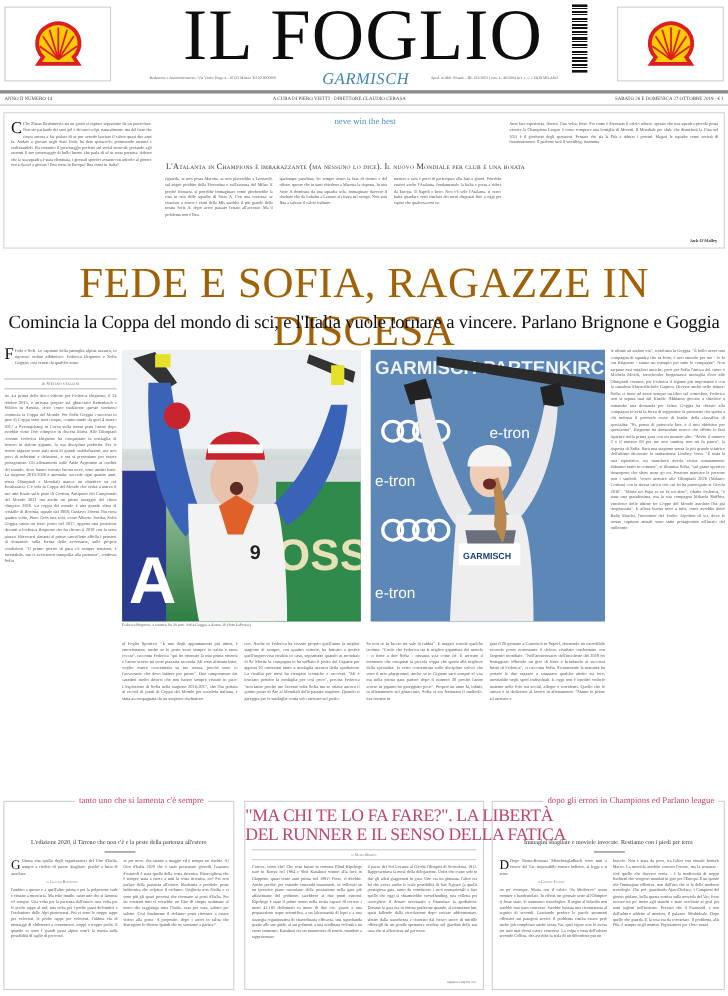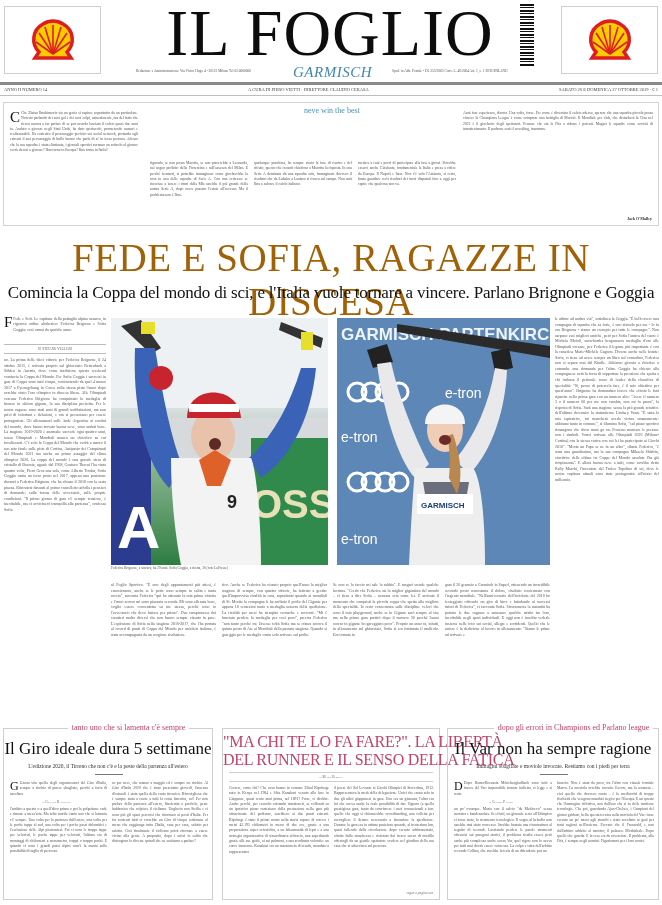--- a/index.html
+++ b/index.html
@@ -102,20 +102,21 @@
   <span class="issue-center">A CURA DI PIERO VIETTI · DIRETTORE CLAUDIO CERASA</span>
   <span class="issue-right">SABATO 26 E DOMENICA 27 OTTOBRE 2019 · € 1</span>
 </div>
 <div class="rule-thin"></div>
 
 <div class="topbox">
   <div class="col" style="left:6px; top:8px; width:128px; height:112px;">
     <span class="dropcap">C</span><span>Che Zlatan Ibrahimovic sia un genio si capisce soprattutto da un particolare. Non sto parlando dei suoi gol e dei suoi colpi, naturalmente, ma del fatto che riesca ancora a far parlare di se pur avendo lasciato il calcio quasi due anni fa. Andato a giocare negli Stati Uniti, ha dato spettacolo, prometendo numeri e realizzandoli. Ha costruito il personaggio perfetto sui social network, portando agli estremi il suo personaggio di bullo buono che parla di sé in terza persona. Adesso che la sua squadra è stata eliminata, i giornali sportivi avranno un articolo al giorno: verrà da noi a giocare? Ibra torna in Europa? Ibra torna in Italia?</span>
   </div>
   <div class="kicker">neve win the best</div>
+  <div class="deck">L'Atalanta in Champions è imbarazzante (ma nessuno lo dice). Il nuovo Mondiale per club è una boiata</div>
   <div class="col" style="left:146px; top:58px; width:98px; height:62px;">riguarda, se non possa Marotta, se non piacerebbe a Leonardo, sul sogno proibito della Fiorentina e sull'assenza del Milan. E perché fermarsi, si potrebbe immaginare come giocherebbe la rosa in una delle squadre di Serie A. Con una certezza: se riuscisse a tenere i ritmi della Mls sarebbe il più grande della nostra Serie A, dopo avere passato l'estate all'accesso. Ma il problema non è Ibra.</div>
   <div class="col" style="left:250px; top:58px; width:98px; height:62px;">qualunque panchina, ho sempre avuto la fase di rientro e del rifiuto, questo che in tanti chiedono a Marotta la risposta. In una Serie A dominata da una squadra sola, immaginate davvero il risultato che da Lukaku a Lautaro si ricava sul campo. Non sarà Ibra a salvare il calcio italiano.</div>
   <div class="col" style="left:354px; top:58px; width:98px; height:62px;">mettere a cani e porci di partecipare alla fase a gironi. Potrebbe esserci anche l'Atalanta, fondamentale la Italia e presa a ridere da Europa. Il Napoli e Inter. Non c'è solo l'Atalanta, sì certo, basta guardare certi risultati dei turni disputati fino a oggi per capire che qualcosa non va.</div>
   <div class="col" style="left:459px; top:8px; width:190px; height:104px;">Anni fare esperienza, dicono. Una volta, forse. Per come è diventato il calcio adesso, sperare che una squadra piccola possa vincere la Champions League è come comprare una bottiglia di Moretti. Il Mondiale per club, che disturberà la Cina nel 2021 è il giochetto degli spettatori. Pensare che sia la Fifa a ridurre i potenti. Magari le squadre come società di intrattenimento. Il padrone sarà il wrestling, insomma.</div>
   <div class="signature">Jack O'Malley</div>
 </div>
 
 <div class="main-head">FEDE E SOFIA, RAGAZZE IN DISCESA</div>
 <div class="main-sub">Comincia la Coppa del mondo di sci, e l'Italia vuole tornare a vincere. Parlano Brignone e Goggia</div>
 
@@ -187,21 +188,20 @@
 </div>
 
 <div class="col" style="left:111px; top:582px; width:105px; height:135px; font-size:4px; line-height:5.55px;">al Foglio Sportivo. "È uno degli appuntamenti più attesi, è emozionante, anche se le porte sono sempre in salita e tanta roccia", racconta Federica "qui ho ottenuto la mia prima vittoria e l'anno scorso mi sono piazzata seconda. Mi sono allenata bene, voglio essere concentrata su me stessa, perché sono io l'avversario che devo battere per primo". Due campionesse dai caratteri molto diversi che non hanno sempre vissuto in pace. L'esplosione di Sofia nella stagione 2016-2017, che l'ha portata al record di punti di Coppa del Mondo per un'atleta italiana, è stata accompagnata da un sorgione rischiatore.</div>
 <div class="col" style="left:222px; top:582px; width:105px; height:135px; font-size:4px; line-height:5.55px;">tico. Anche se Federica ha vissuto proprio quell'anno la miglior stagione di sempre, con quattro vittorie, ha faticato a gestire quell'improvvisa rivalità in casa, soprattutto quando ai mondiali di St. Moritz la compagna le ha soffiato il podio del Gigante per appena 10 centesimi tanto a medaglia azzurra della spedizione. La rivalità per mesi ha riempito cronache e racconti. "Mi è bruciato perdere la medaglia per così poco", precisa Federica "non tanto perché me l'avesse tolta Sofia ma se ottava ancora il quinto posto di Are ai Mondiali della passata stagione. Quando si gareggia per le medaglie conta solo arrivare sul podio.</div>
 <div class="col" style="left:333px; top:582px; width:106px; height:135px; font-size:4px; line-height:5.55px;">Se non ce la faccio mi sale la rabbia". E magari scende qualche lacrima. "Credo che Federica sia la miglior gigantista del mondo – ci tiene a dire Sofia – nessuna scia come lei. È arrivato il momento che conquisti la piccola coppa che spetta alla migliore della specialità. Io resto concentrata sulle discipline veloci che sono il mio playground, anche se in Gigante sarò sempre al via; ma nella prima gara partirò dopo il numero 30 perché l'anno scorso in gigante ho gareggiato poco". Proprio un anno fa, infatti, in allenamento sul ghiacciaio, Sofia si era fratturata il malleolo. Era tornata in</div>
 <div class="col" style="left:445px; top:582px; width:105px; height:135px; font-size:4px; line-height:5.55px;">gara il 26 gennaio a Garmisch in Superl, ottenendo un incredibile secondo posto nonostante il dolore, risultato confermato con l'argento mondiale. "Nell'anniversario dell'incidente del 2018 ho festeggiato offrendo un giro di birre e brindando ai successi futuri di Federica", ci racconta Sofia. Sicuramente la maturità ha portato le due ragazze a smussare qualche attrito tra loro, inevitabile negli sport individuali. E oggi non è insolito vederle insieme nelle foto sui social, allegre e sorridenti. Quello che le unisce è la dedizione al lavoro in allenamento. "Siamo le prime ad arrivare e</div>
 <div class="col" style="left:555px; top:316px; width:104px; height:400px; font-size:4px; line-height:5.55px;">le ultime ad andare via", sottolinea la Goggia. "È bello avere una compagna di squadra che sa forte, è uno stimolo per me - lo fa ora Brignone - siamo un esempio per tutte le compagne". Non sarpano essi migliori amiche, però per Sofia l'amica del cuore è Michela Moioli, snowborder bergamasca medaglia d'oro alle Olimpiadi coreane, per Federica il legame più importante è con la canadese Marie-Michèle Gagnon. Diverse anche nelle letture: Sofia, ci tiene ad avere sempre un libro sul comodino, Federica non si separa mai dal Kindle. Abbiamo giocato a chiedere a entrambe una domanda per l'altra. Goggia ha chiesto alla compagna se avrà la forza di sopportare la pressione che spetta a chi indossa il pettorale rosso di leader della classifica di specialità: "Sì, penso di potercela fare, è il mio obiettivo per quest'anno". Brignone ha domandato invece che effetto le farà ripartire nella prima gara con un numero alto: "Avere il numero 3 o il numero 60 per me non cambia, non mi fa paura", la risposta di Sofia. Sarà una stagione senza la più grande sciatrice dell'ultimo decennio: la statunitense Lindsey Vonn. "È stata la mia ispiratrice, mi mancherà averla vicina umanamente: abbiamo tanto in comune", si illumina Sofia, "sul piano sportivo rimangono che show must go on. Possono mancare le persone non i simboli. Vorrei arrivare alle Olimpiadi 2026 (Milano-Cortina) con la stessa carica con cui lei ha partecipato ai Giochi 2010". "Morta un Papa se ne fa un altro", ribatte Federica, "è stata una grandissima, ma la sua compagna Mikaela Shiffrin, vincitrice delle ultime tre Coppe del Mondo assolute l'ha già rimpiazzata". E allora buona neve a tutti, come avrebbe detto Rally Marchi, l'inventore del Trofeo Topolino di sci, dove le nostre capitane attuali sono state protagoniste all'inizio del millennio.</div>
 
 <div class="box box1">
   <div class="kick"><span>tanto uno che si lamenta c'è sempre</span></div>
-  <div class="h" style="top:10px; font-size:17px;">Il Giro ideale dura 5 settimane</div>
   <div class="d" style="top:34px; font-size:5.5px;">L'edizione 2020, il Tirreno che non c'è e la peste della partenza all'estero</div>
   <div class="sep" style="left:91px; top:45px;"></div>
   <div class="col" style="left:6px; top:52px; width:97px; height:18px; font-size:3.8px;">
     <span class="dropcap" style="font-size:12px; line-height:10px;">G</span><span>Giusta vita quella degli organizzatori del Giro d'Italia, sempre a rischio di parere sbagliato, perché a furia di ascoltare</span>
   </div>
   <div class="by" style="top:71px; width:105px;">di Giovanni Battistuzzi</div>
   <div class="col" style="left:6px; top:78px; width:97px; height:90px; font-size:3.8px;">l'ambito a questo o a quell'altro prima o poi la polpettone cade e rimane a mezz'aria. Ma tolto inutile: tanto uno che si lamenta c'è sempre. Una volta per la partenza dall'estero, una volta per le poche tappe al sud, una volta per i poche passi dolomitici e l'esclusione delle Alpi piemontesi. Poi ci sono le troppe tappe per velocisti, le poche tappe per velocisti, l'ultima via di montaggi di chilometri a cronometro, troppi o troppo pochi. E quando ci sono i grandi passi alpini com'è la mania sulla possibilità di taglio di percorso.</div>
   <div class="col" style="left:108px; top:52px; width:96px; height:116px; font-size:3.8px;">so per neve, che stanno a maggio ed è sempre un rischio. Al Giro d'Italia 2020 che è stato presentato giovedì, l'assenza d'ostacoli è stata quella della costa tirrenica. Ritorcigliosa che è sempre stata a cuore a tutti la costa tirrenica, no? Per non parlare della partenza all'estero, blasfemia a perdiolo, peste bubbonica che colpisce il ciclismo. Ungheria non Sicilia e ci sono più gli spazi percorsi che ritornano ai posti d'Italia. Per far contenti tutti ci vorrebbe un Giro di cinque settimane al meno che raggiunga tutta l'Italia, casa per casa, salotto per salotto. Così finalmente il ciclismo potrà ritornare a essere vicino alla gente. A proposito, dopo i arrivi in salita che distrugono lo diverse quindi che ne sentiamo a parlare?</div>
 </div>
 
@@ -211,21 +211,20 @@
   <div style="position:absolute; left:6px; top:43px; width:204px; height:1px; background:#ccc;"></div>
   <div class="by" style="top:46px;">di Mauro Berruto</div>
   <div style="position:absolute; left:6px; top:52px; width:204px; height:1px; background:#ccc;"></div>
   <div class="col" style="left:6px; top:57px; width:100px; height:110px; font-size:3.8px;">Correre, come chi? Che cosa hanno in comune Eliud Kipchoge nato in Kenya nel 1984 e Shiz Kanakuri venuto alla luce in Giappone, quasi cento anni prima, nel 1891? Forse, ci direbbe. Anche perché, per essendo entrambi maratoneti, se collocati su un ipotetico piano cartesiano della prestazione nella gara più affascinante del podismo, sarebbero ai due punti estremi. Kipchoge è stato il primo uomo nella storia capace di correre i metri 42.195 chilometri in meno di due ore, grazie a una preparazione super scientifica, a un lab.umanità di lepri e a una strategia organizzativa di straordinaria efficacia, una superbanda grazie alle sue guide, ai sui polmoni, a una scodinata volontà e un cuore immenso. Kanakuri era un maratoneta di scuola, mandato a rappresentare</div>
   <div class="col" style="left:111px; top:57px; width:100px; height:104px; font-size:3.8px;">il paese del Sol Levante ai Giochi Olimpici di Stoccolma, 1912. Rappresentava la metà della delegazione. Unici che erano solo in due gli atleti giapponesi in gara. Uno era un ginnasta, l'altro era lui che aveva anche la reale possibilità di fare l'ignaro (a quella prestigiosa gara, tanto da convincere i suoi connazionali a fare quello che oggi si chiamerebbe crowdfunding, una colletta per raccogliere il denaro necessario a finanziare la spedizione. Durante la gara era in ottima posizione quando, al trentesimo km, quasi fallendo dalla circolazione dopo cercato addormentato, sfinito dalla stanchezza e ristorato dal fresco succo di mirtillo offertogli da un gentile spettatore svedese nel giardino della sua casa che si affacciava sul percorso.</div>
   <div class="seepage">segue a pagina xxx</div>
 </div>
 
 <div class="box box3">
   <div class="kick"><span>dopo gli errori in Champions ed Parlano league</span></div>
-  <div class="h" style="top:10px; font-size:17px;">Il Var non ha sempre ragione</div>
   <div class="d" style="top:34px; font-size:5.5px;">Immagini sbagliate e moviole invocate. Restiamo con i piedi per terra</div>
   <div class="sep" style="left:92px; top:45px;"></div>
   <div class="col" style="left:6px; top:52px; width:98px; height:18px; font-size:3.8px;">
     <span class="dropcap" style="font-size:12px; line-height:10px;">D</span><span>Dopo Roma-Borussia Mönchengladbach sono tutti a favore del Var: impossibile tornare indietro, si legge e si sente</span>
   </div>
   <div class="by" style="top:71px; width:106px;">di Giuseppe Pastore</div>
   <div class="col" style="left:6px; top:78px; width:98px; height:88px; font-size:3.8px;">un po' ovunque. Maria con il calcio "da Medioevo" senza monitor e banderuolate. In effetti, un giornale serio all'Olimpico ci fosse stato, lo strumento tecnologico. Il sogno al bebedio non sarebbe mai stato concesso. Sarebbe bastata una ricontrattura al seguito di secondi. Lasciando perdere le parole strumenti offensivi sui paragoni storici, il problema risulta essere però anche più complesso anche senza Var, quel rigore non lo aveva per tutti mai dovrà essere concesso. La colpa e tutta dell'arbitro secondo Collina, che avrebbe la tesla di un difendente pur un</div>
   <div class="col" style="left:109px; top:52px; width:97px; height:112px; font-size:3.8px;">braccio. Non è stata da poco, tra l'altro con visuale frontale Marco. La moviola avrebbe corretto l'errore, ma la sostanza – cioè quello che davvero conta – è la mediocrità di troppe fischietti che vengono mandati in giro per l'Europa. E un questo che l'immagine riflettiva, non dall'uso che si fa delle moderne tecnologie. Che poi, guardando Ajax-Chelsea, i Campioni del giorno gridano, bella questa tecnica sulla moviola del Var: forse cercato un po' meno agli stanchi e stato accoltato ai goal per tanti ragioni nell'insieme. Peccato che il Frauwald, e non dall'arbitro addetto al monitor, il palazzo. Morbideale. Dopo quello che guarda. E la resa era da rovesciare. Il problema, alla Fifa, è sempre negli uomini. Figuriamoci per i loro nostri.</div>
 </div>
 

